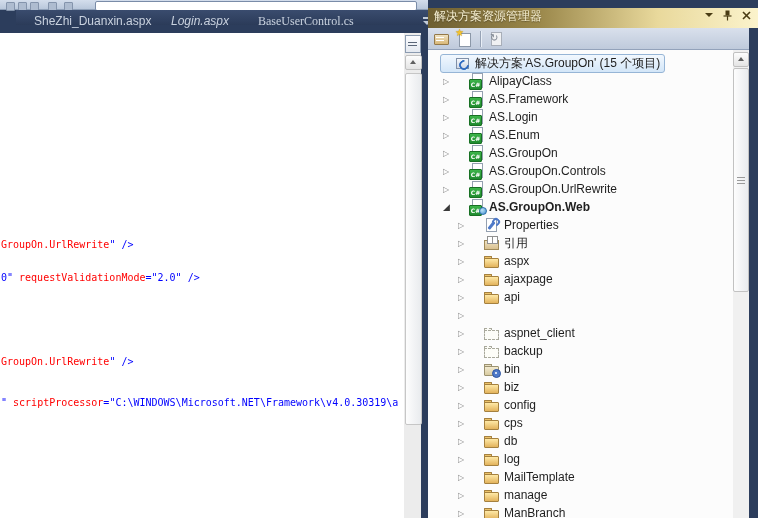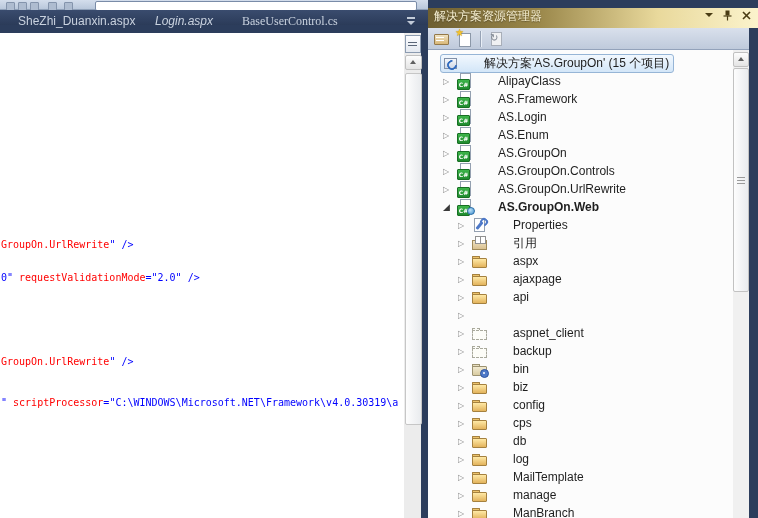--- a/index.html
+++ b/index.html
@@ -5,21 +5,21 @@
   html,body{margin:0;padding:0;}
   body{width:758px;height:518px;overflow:hidden;font-family:"Liberation Sans",sans-serif;}
   #stage{position:relative;width:758px;height:518px;background:#2C3D5C;overflow:hidden;}
 
   
   .topstrip{position:absolute;left:0;top:0;width:428px;height:9px;background:linear-gradient(#D4DEEC,#B9C7DB);border-bottom:1px solid #8FA0B8;}
   .topstrip .frag{position:absolute;top:2px;width:7px;height:7px;background:#AEBCD0;border:1px solid #8494AC;border-radius:1px;}
   .topfield{position:absolute;left:95px;top:1px;width:320px;height:8px;background:#FFFFFF;border:1px solid #7A8CA8;border-radius:2px;}
 
   
-  .tabbar{position:absolute;left:0;top:10px;width:428px;height:15px;background:linear-gradient(#3A4C6E,#2B3B59);}
+  .tabbar{position:absolute;left:16px;top:10px;width:428px;height:15px;background:linear-gradient(#3A4C6E,#2B3B59);}
   .tab{position:absolute;top:0;height:23px;line-height:23px;color:#C9D2DF;font-size:12px;white-space:nowrap;cursor:default;}
   .tovf{position:absolute;right:12px;top:6px;width:10px;height:10px;}
   .tovf::before{content:"";position:absolute;left:1px;top:1px;width:8px;height:2px;background:#C2CBD8;}
   .tovf::after{content:"";position:absolute;left:1px;top:5px;width:0;height:0;border-left:4px solid transparent;border-right:4px solid transparent;border-top:4px solid #C2CBD8;}
 
   
   .editor{position:absolute;left:0;top:33px;width:404px;height:485px;background:#FFFFFF;overflow:hidden;}
   .cl{position:absolute;left:1px;white-space:pre;font-family:"DejaVu Sans Mono",monospace;font-size:10px;line-height:14px;}
   .seg-attribute{color:#FF0000;}
   .seg-value{color:#0000FF;}
@@ -52,21 +52,21 @@
 
   
   .ptree{position:absolute;left:428px;top:50px;width:305px;height:468px;background:#FCFCFC;padding-top:4px;box-sizing:border-box;overflow:hidden;}
   .trow{height:18px;display:flex;align-items:center;font-size:12px;color:#1E1E1E;white-space:nowrap;cursor:default;}
   .trow.lvl0{padding-left:12px;}
   .trow.lvl1{padding-left:15px;}
   .trow.lvl2{padding-left:30px;}
   .trow.bold .lbl{font-weight:700;}
   .arr{width:11px;flex:none;font-size:8px;color:#8A8A8A;text-align:left;}
   .arr.expanded{color:#3A3A3A;font-size:9px;}
-  .rin{display:inline-flex;align-items:center;height:17px;border:1px solid transparent;border-radius:3px;padding:0 4px 0 1px;gap:21px;}
+  .rin{display:inline-flex;align-items:center;height:17px;border:1px solid transparent;border-radius:3px;padding:0 4px 0 13px;}
   .rin.sel{background:linear-gradient(#F2F8FE,#D3E6F8);border-color:#96B5D6;}
 
   
   .i{display:inline-block;width:17px;height:16px;position:relative;margin-right:4px;flex:none;}
   .i b{position:absolute;font-style:normal;}
   .i-solution::before{content:"";position:absolute;left:2px;top:3px;width:11px;height:9px;background:linear-gradient(#F4F7FB,#D0D9E6);border:1px solid #8090A8;}
   .i-solution .x1{left:5px;top:5px;width:6px;height:6px;border:2px solid #2F6BC0;border-right-color:transparent;border-radius:50%;transform:rotate(-40deg);}
   .i-csproj::before{content:"";position:absolute;left:4px;top:0;width:9px;height:13px;background:#FFF;border:1px solid #94A0B0;}
   .i-csproj .x1,.i-webproj .x1{left:1px;top:6px;width:11px;height:9px;background:linear-gradient(#3DB54A,#1F8A2E);border:1px solid #187024;border-radius:1px;color:#FFF;font-weight:bold;font-size:6px;line-height:9px;text-align:center;font-family:"DejaVu Sans",sans-serif;}
   .i-webproj::before{content:"";position:absolute;left:4px;top:0;width:9px;height:13px;background:#FFF;border:1px solid #94A0B0;}

